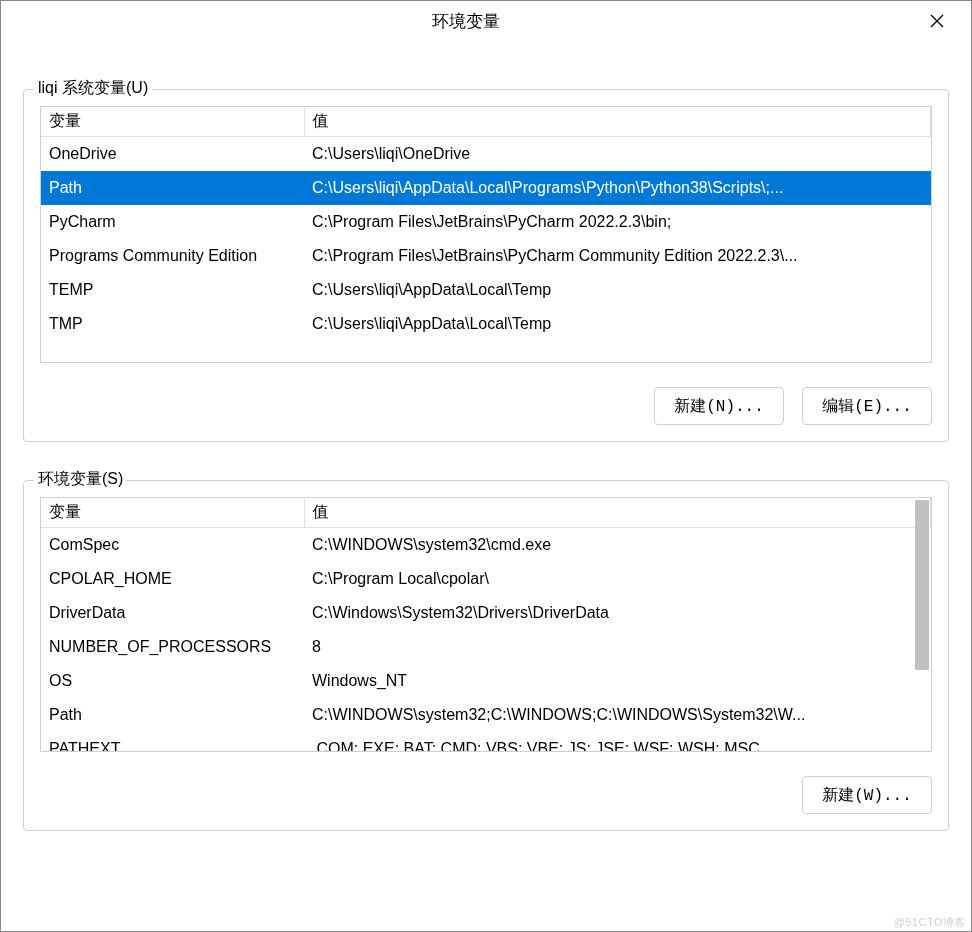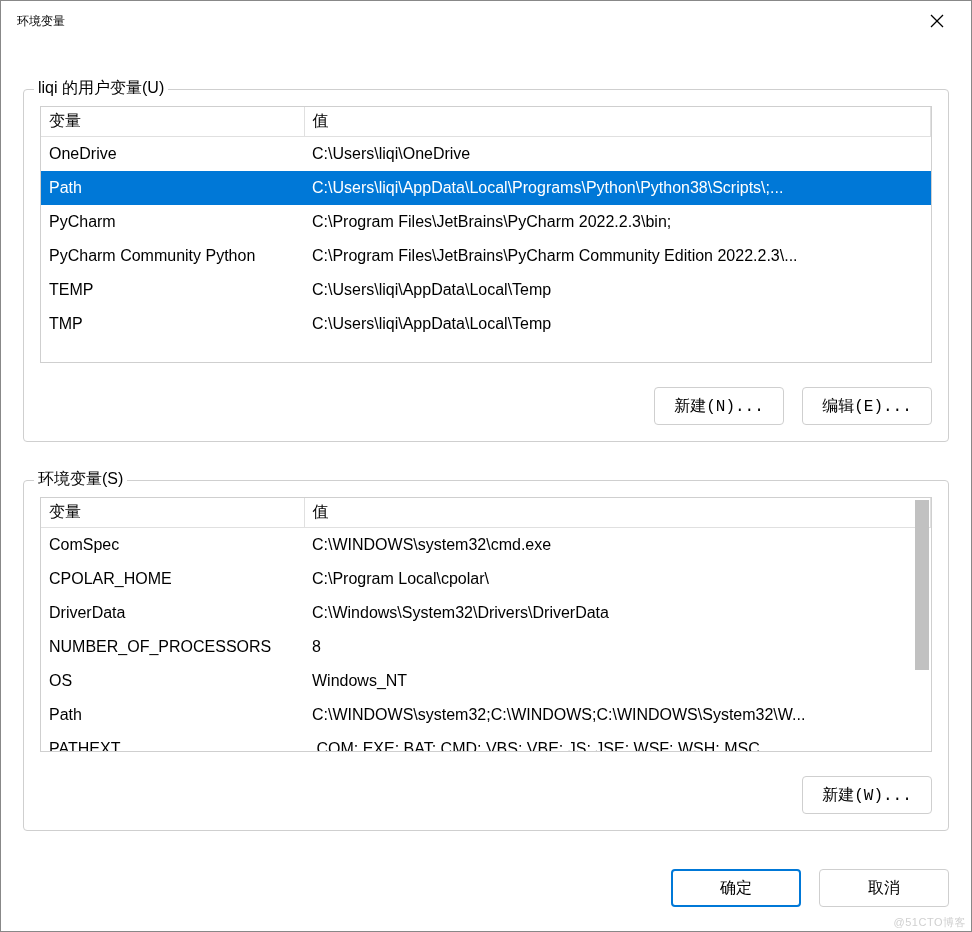--- a/index.html
+++ b/index.html
@@ -22,21 +22,22 @@
     flex-direction: column;
   }
   .titlebar {
     height: 40px;
     display: flex;
     align-items: center;
     padding: 0 12px 0 16px;
   }
   .titlebar-title {
     flex: 1;
-    font-size: 12px;
+    font-size: 17px;
+    text-align: center;
   }
   .close-btn {
     width: 44px; height: 40px;
     display: flex; align-items: center; justify-content: center;
     cursor: pointer;
   }
   .close-btn svg { width: 14px; height: 14px; }
   .content {
     flex: 1;
     padding: 10px 22px 22px 22px;
@@ -158,21 +159,21 @@
         <line x1="1" y1="1" x2="13" y2="13" stroke="#000" stroke-width="1.2"></line>
         <line x1="13" y1="1" x2="1" y2="13" stroke="#000" stroke-width="1.2"></line>
       </svg>
     </div>
   </div>
 
   <div class="content">
 
     <div class="gap-section"></div>
     <div class="fieldset">
-      <div class="legend">liqi 的用户变量(U)</div>
+      <div class="legend">liqi 系统变量(U)</div>
 
       <div class="table-wrap user-table-wrap">
         <table class="table">
           <colgroup>
               <col class="col-var">
               <col>
             </colgroup>
           <thead>
             <tr>
               <th>变量</th>
@@ -186,21 +187,21 @@
               </tr>
               <tr class="selected">
                 <td>Path</td>
                 <td>C:\Users\liqi\AppData\Local\Programs\Python\Python38\Scripts\;...</td>
               </tr>
               <tr>
                 <td>PyCharm</td>
                 <td>C:\Program Files\JetBrains\PyCharm 2022.2.3\bin;</td>
               </tr>
               <tr>
-                <td>PyCharm Community Python</td>
+                <td>Programs Community Edition</td>
                 <td>C:\Program Files\JetBrains\PyCharm Community Edition 2022.2.3\...</td>
               </tr>
               <tr>
                 <td>TEMP</td>
                 <td>C:\Users\liqi\AppData\Local\Temp</td>
               </tr>
               <tr>
                 <td>TMP</td>
                 <td>C:\Users\liqi\AppData\Local\Temp</td>
               </tr>
@@ -269,21 +270,17 @@
         <div class="scrollbar">
           <div class="scroll-thumb"></div>
         </div>
       </div>
 
       <div class="btn-row">
         <button class="btn">新建(W)...</button>
       </div>
     </div>
 
-    <div class="bottom-row">
-      <button class="btn default">确定</button>
-      <button class="btn">取消</button>
-    </div>
 
   </div>
 
   <div class="watermark">@51CTO博客</div>
 </div>
 
 </body></html>

